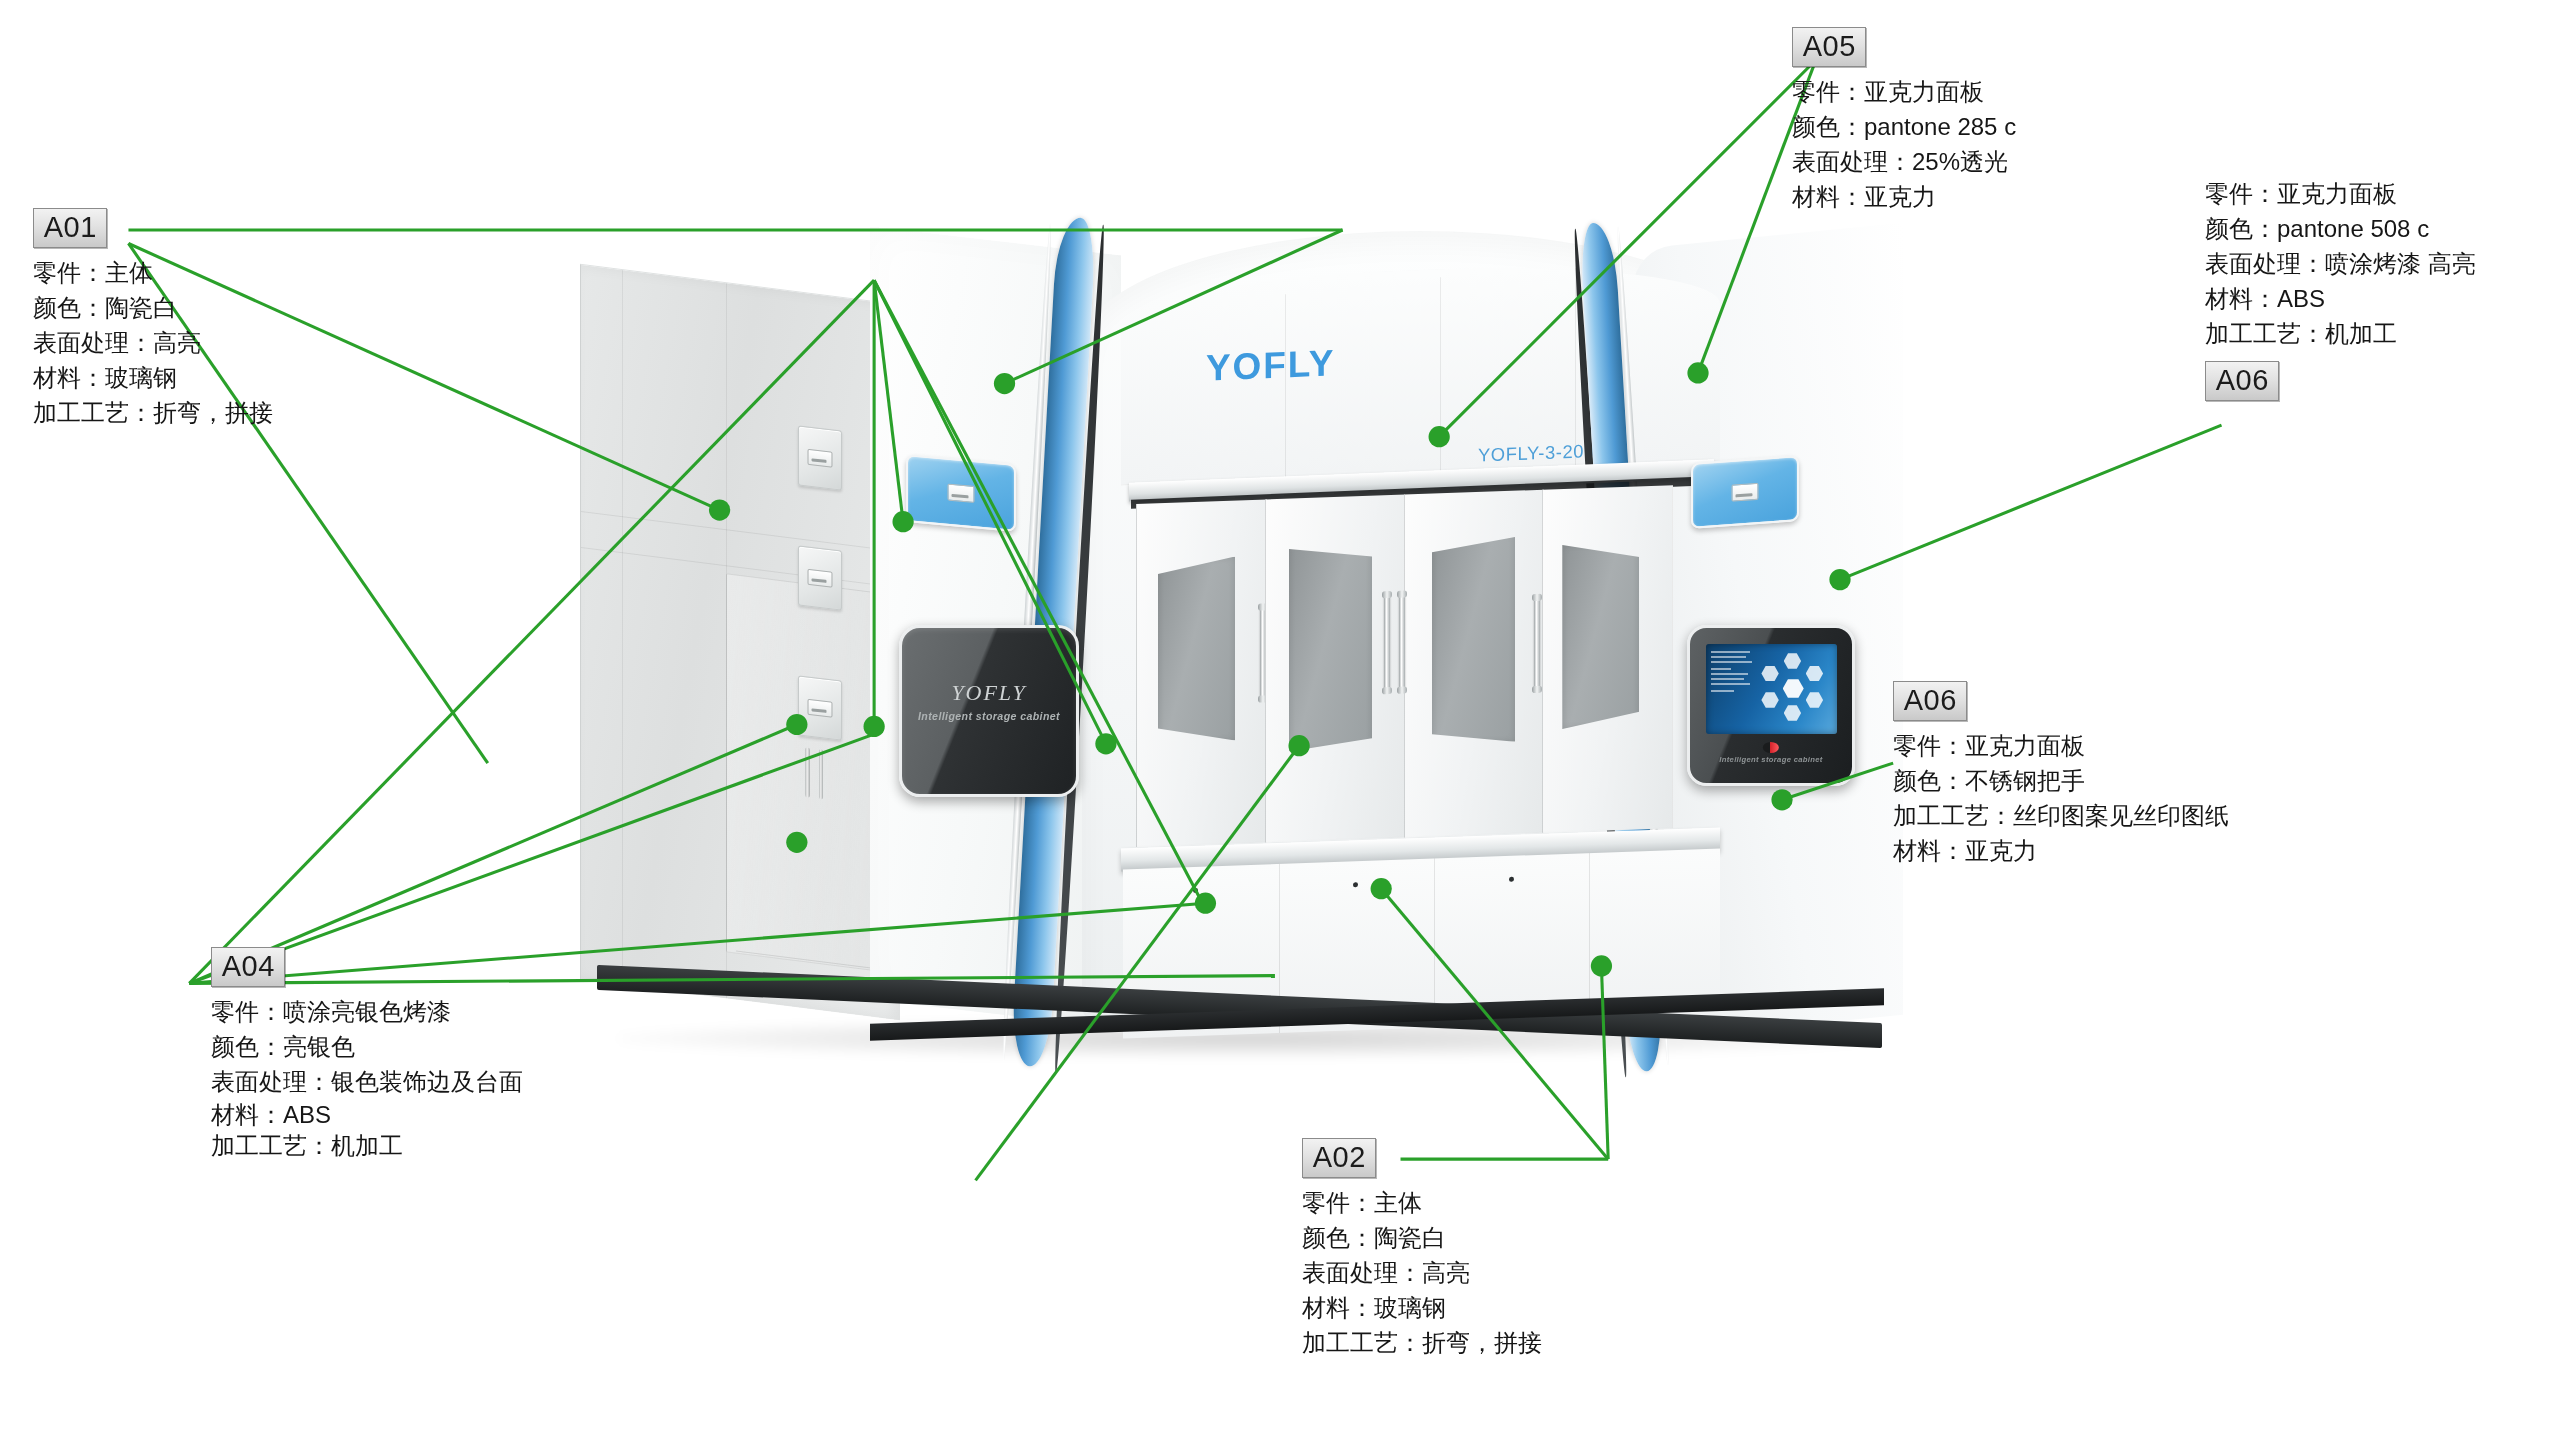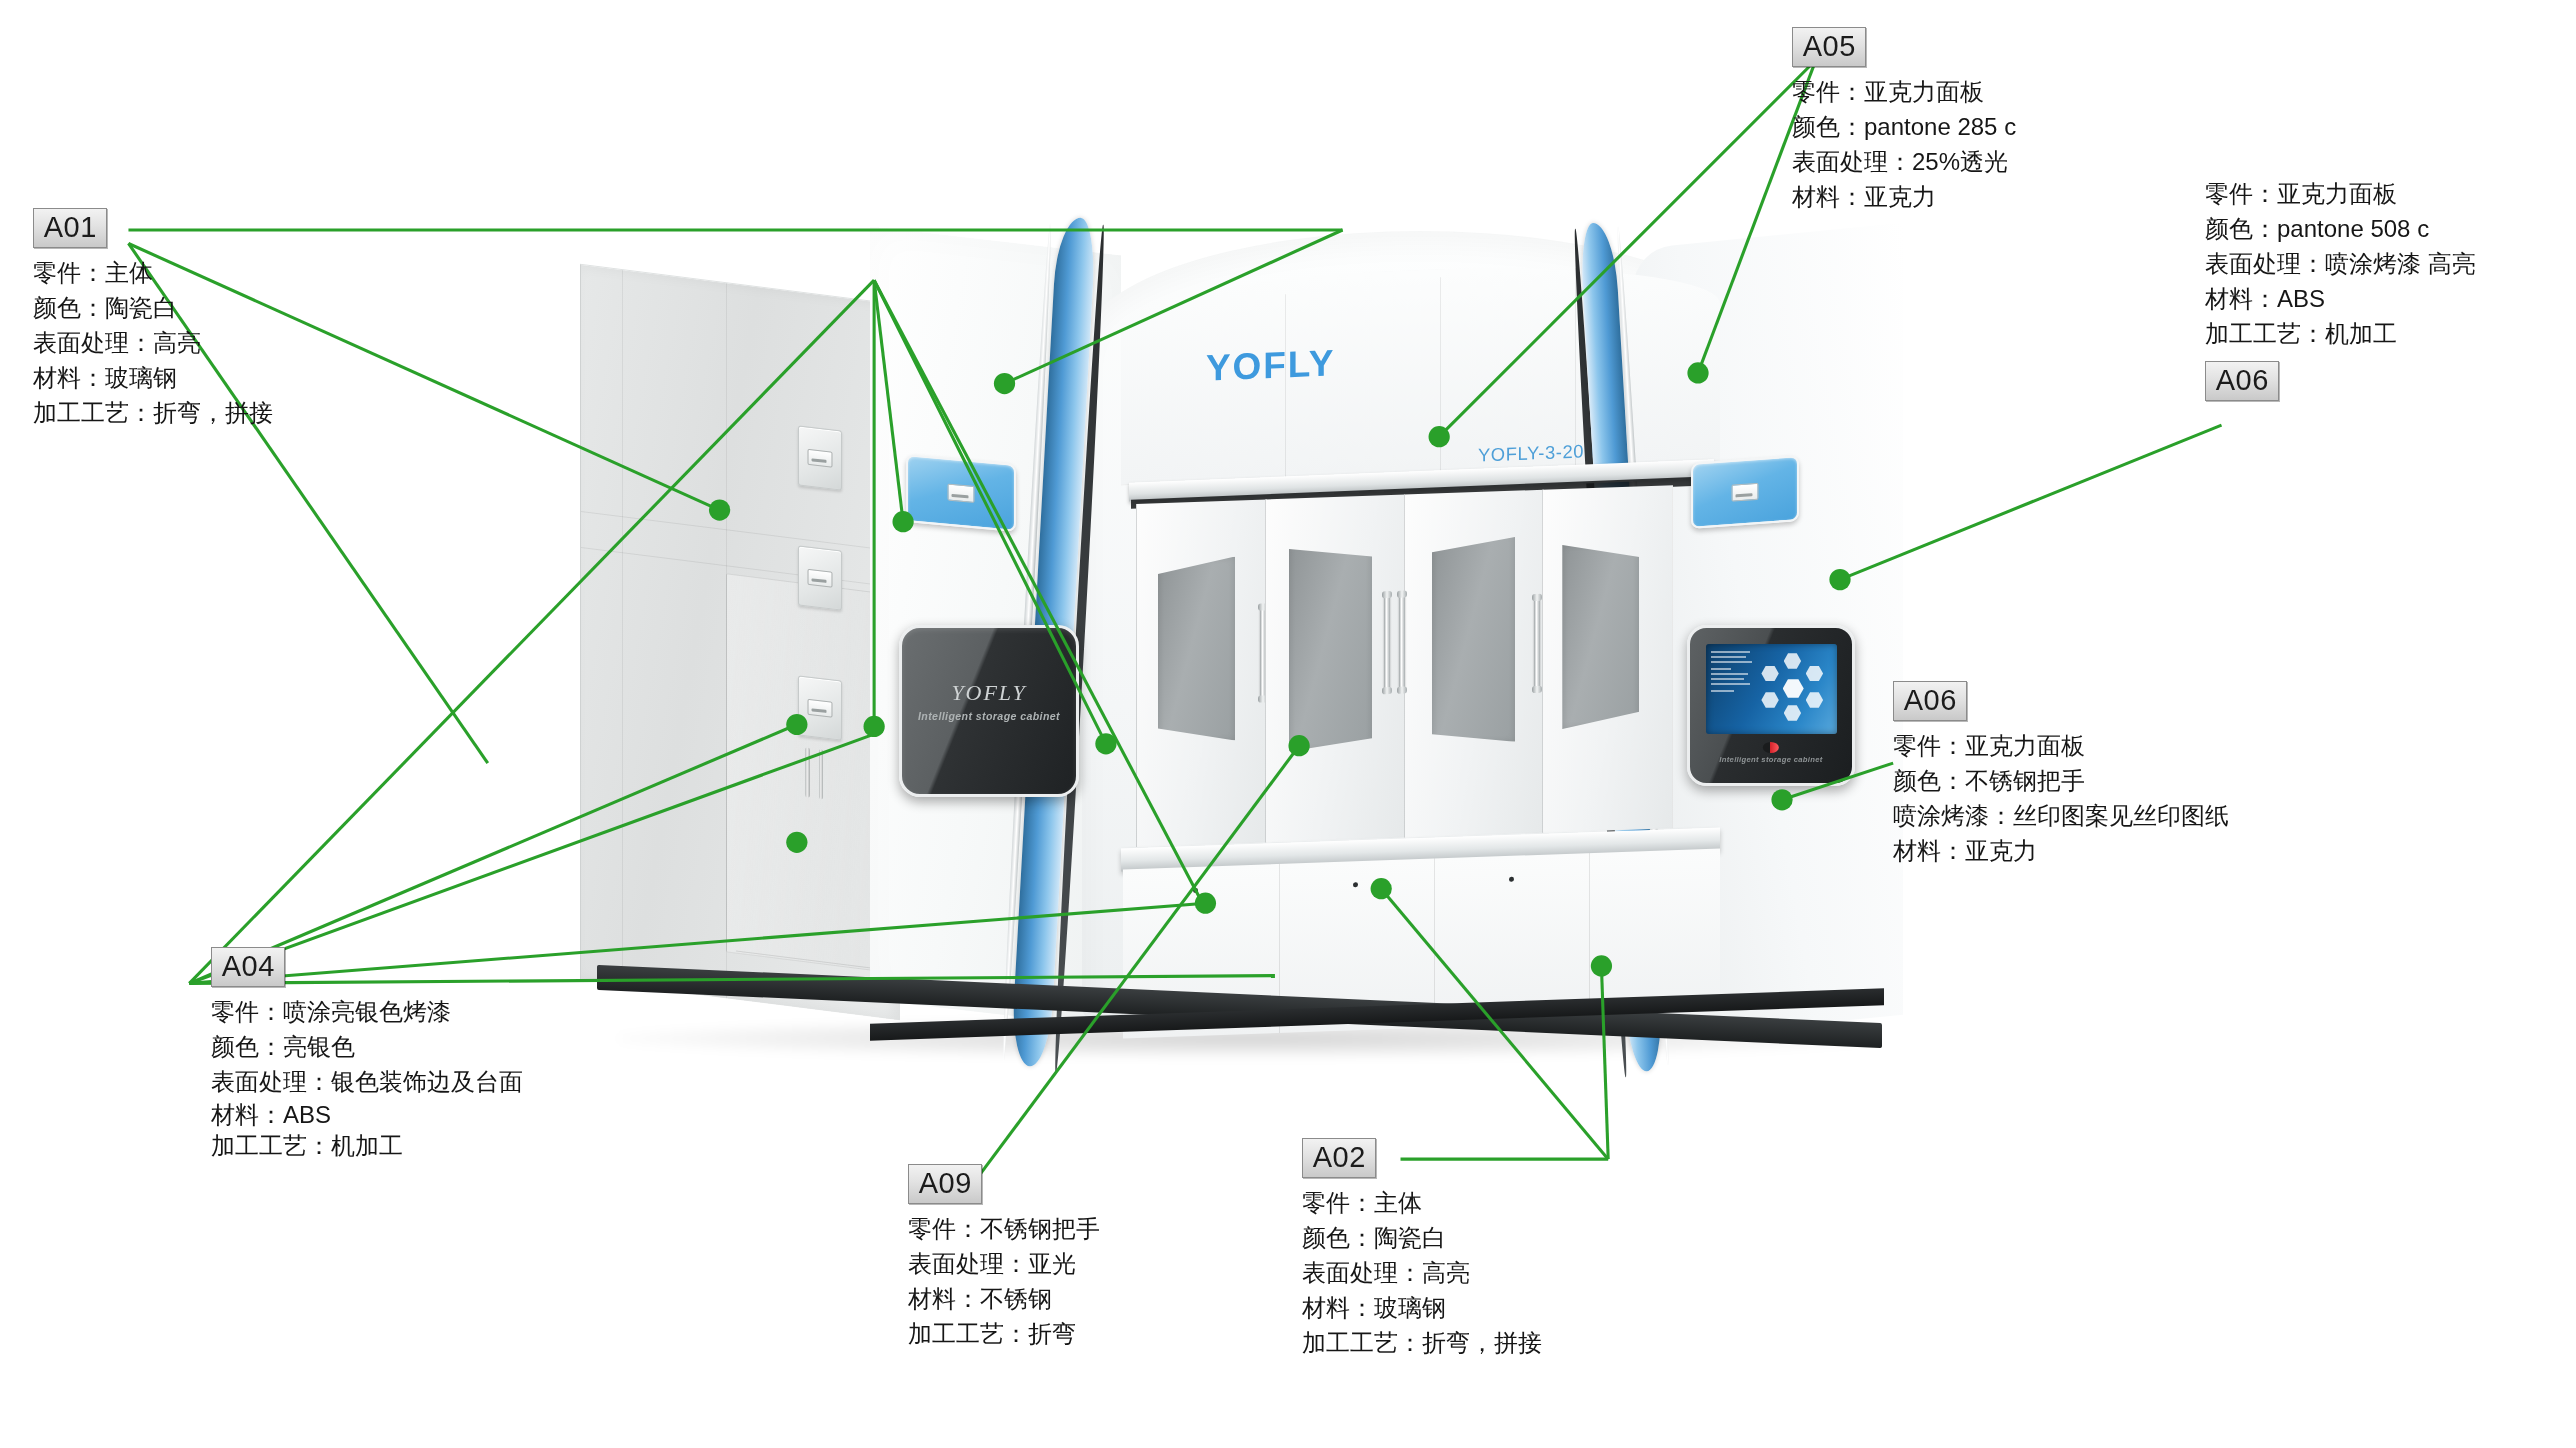--- a/index.html
+++ b/index.html
@@ -471,45 +471,36 @@
       <div class="ln">加工工艺：机加工</div>
     </div>
     <div class="badge" style="margin-top:9.7px;">A06</div>
   </div>
 
   <div class="callout" id="c-a06-bot" style="left:1893px;top:681px;">
     <div class="badge">A06</div>
     <div class="lines">
       <div class="ln">零件：亚克力面板</div>
       <div class="ln">颜色：不锈钢把手</div>
-      <div class="ln">喷涂烤漆：丝印图案见丝印图纸</div>
+      <div class="ln">加工工艺：丝印图案见丝印图纸</div>
       <div class="ln">材料：亚克力</div>
     </div>
   </div>
 
   <div class="callout" id="c-a04" style="left:211px;top:947px;">
     <div class="badge">A04</div>
     <div class="lines">
       <div class="ln">零件：喷涂亮银色烤漆</div>
       <div class="ln">颜色：亮银色</div>
       <div class="ln">表面处理：银色装饰边及台面</div>
       <div class="ln tight">材料：ABS</div>
       <div class="ln tight">加工工艺：机加工</div>
     </div>
   </div>
 
-  <div class="callout" id="c-a09" style="left:908px;top:1164px;">
-    <div class="badge">A09</div>
-    <div class="lines">
-      <div class="ln">零件：不锈钢把手</div>
-      <div class="ln">表面处理：亚光</div>
-      <div class="ln">材料：不锈钢</div>
-      <div class="ln">加工工艺：折弯</div>
-    </div>
-  </div>
 
   <div class="callout" id="c-a02" style="left:1302px;top:1138px;">
     <div class="badge">A02</div>
     <div class="lines">
       <div class="ln">零件：主体</div>
       <div class="ln">颜色：陶瓷白</div>
       <div class="ln">表面处理：高亮</div>
       <div class="ln">材料：玻璃钢</div>
       <div class="ln">加工工艺：折弯，拼接</div>
     </div>

